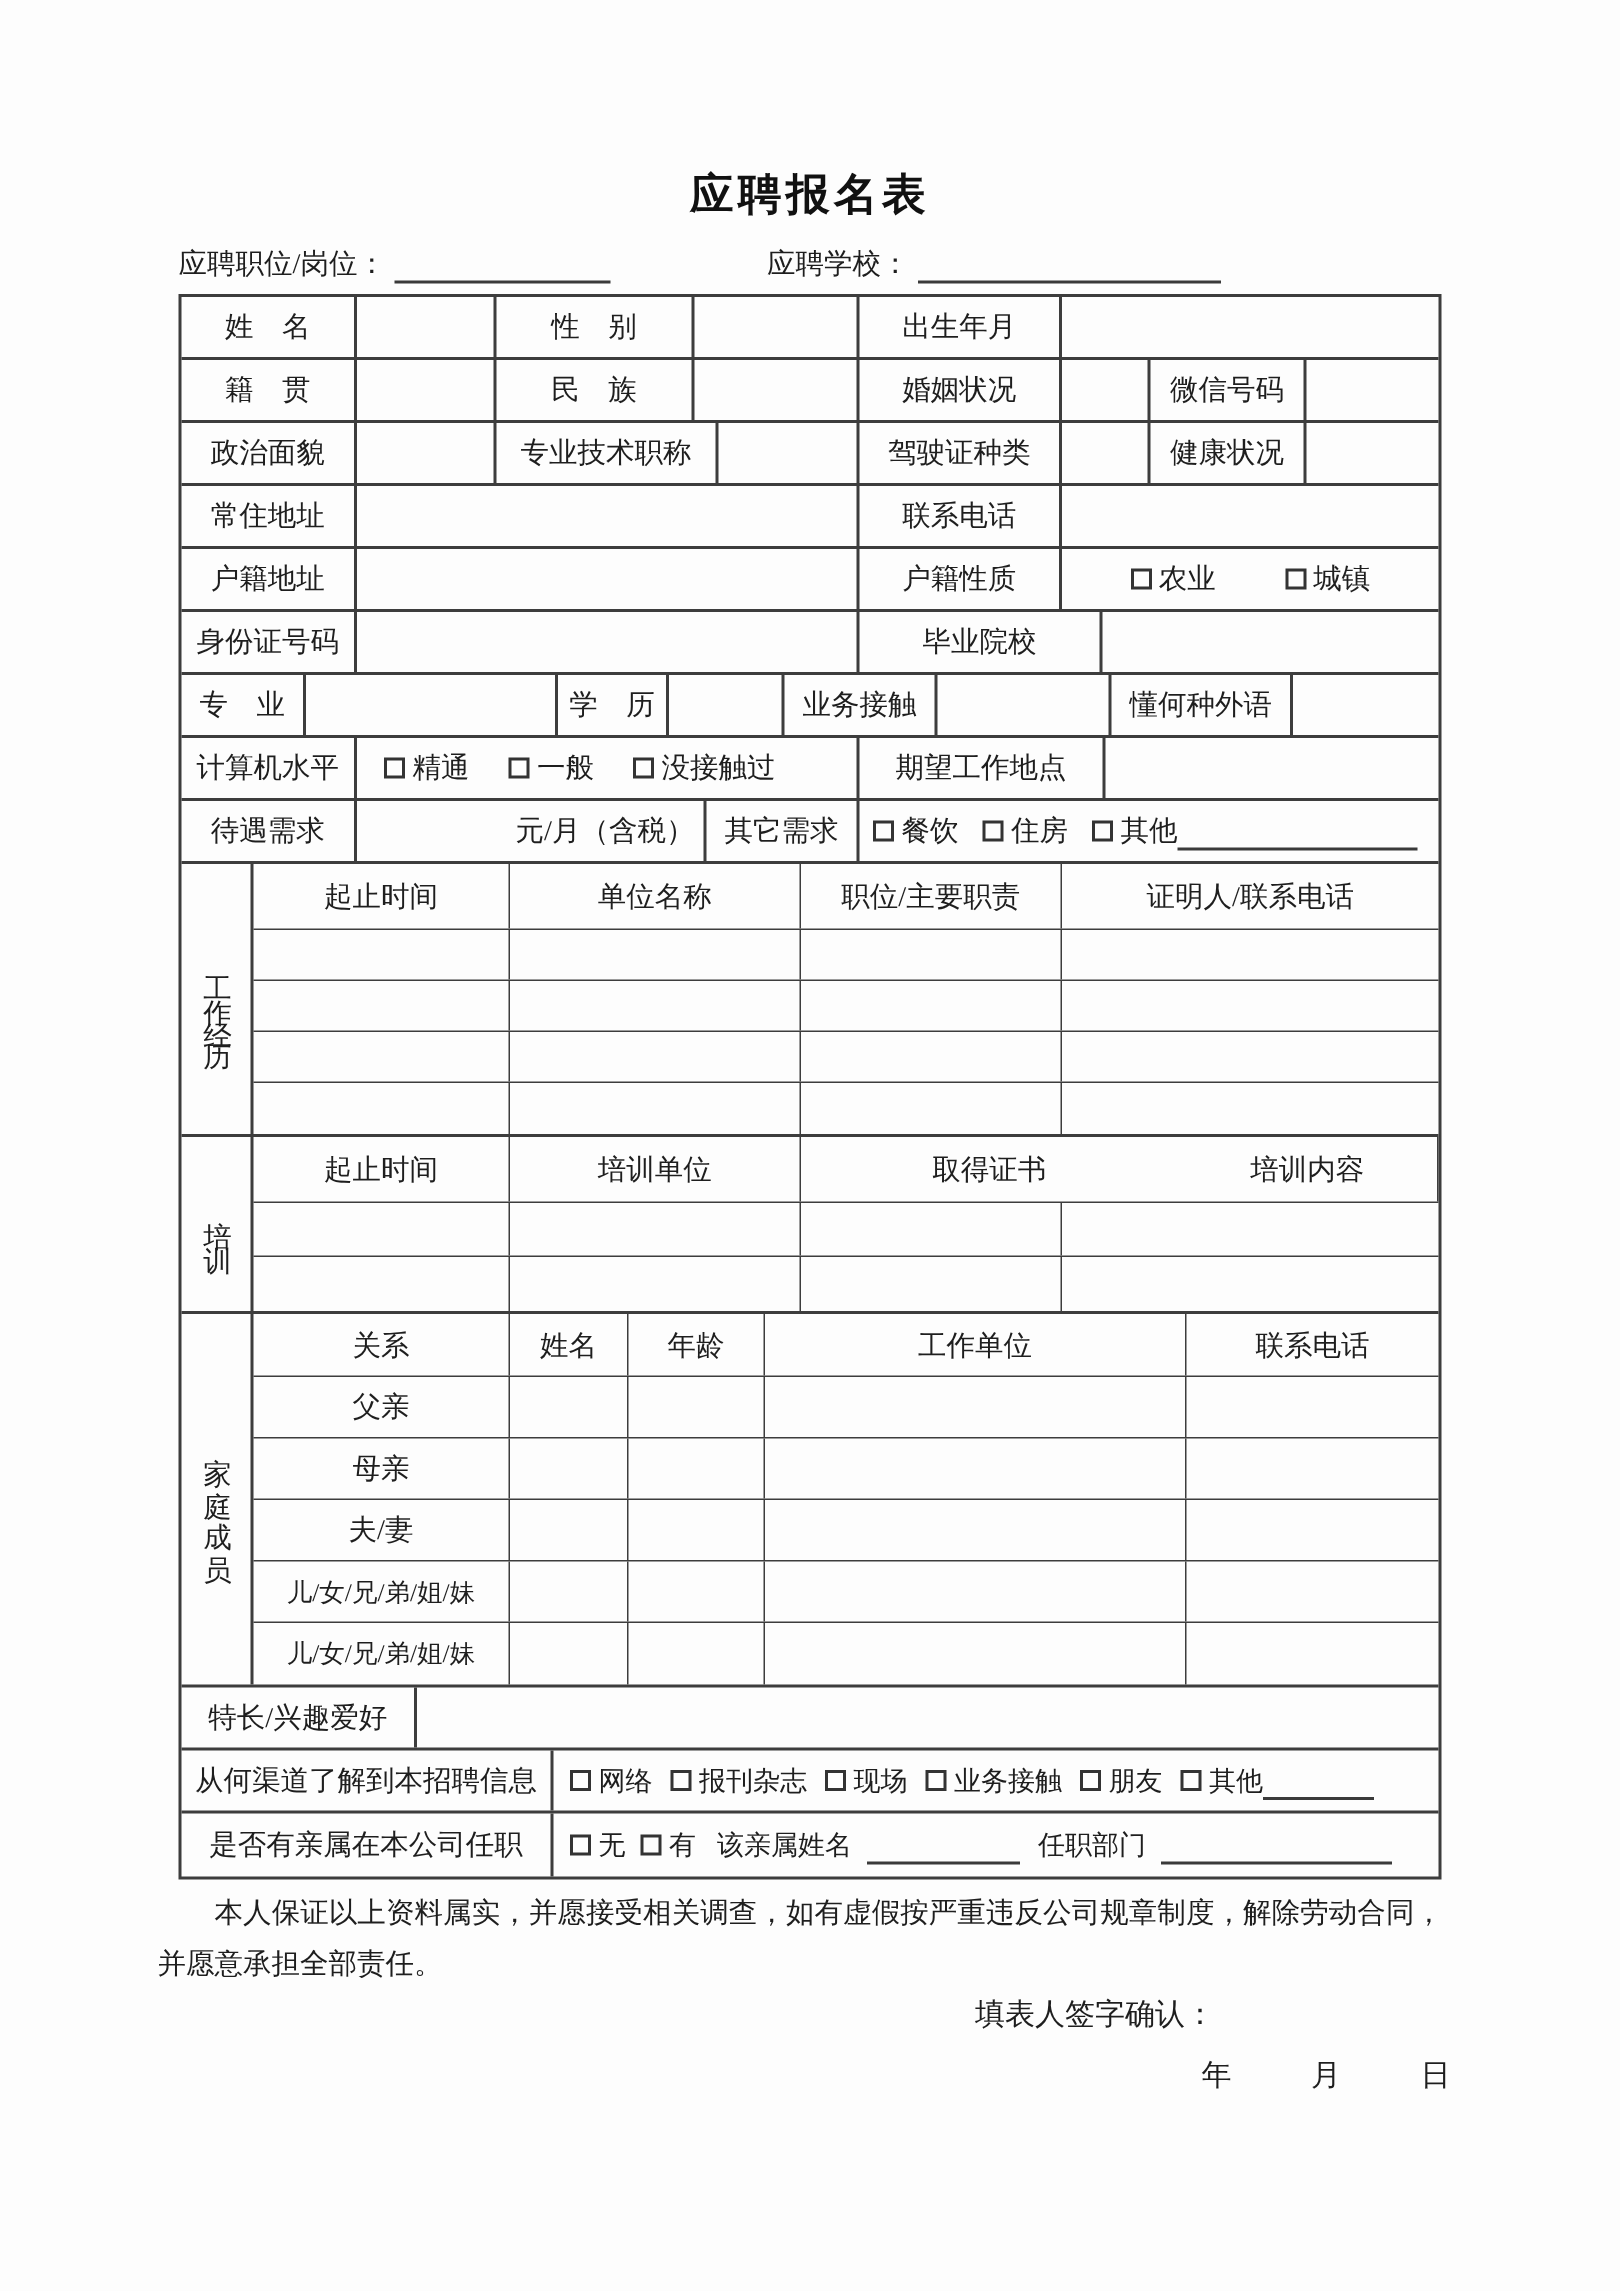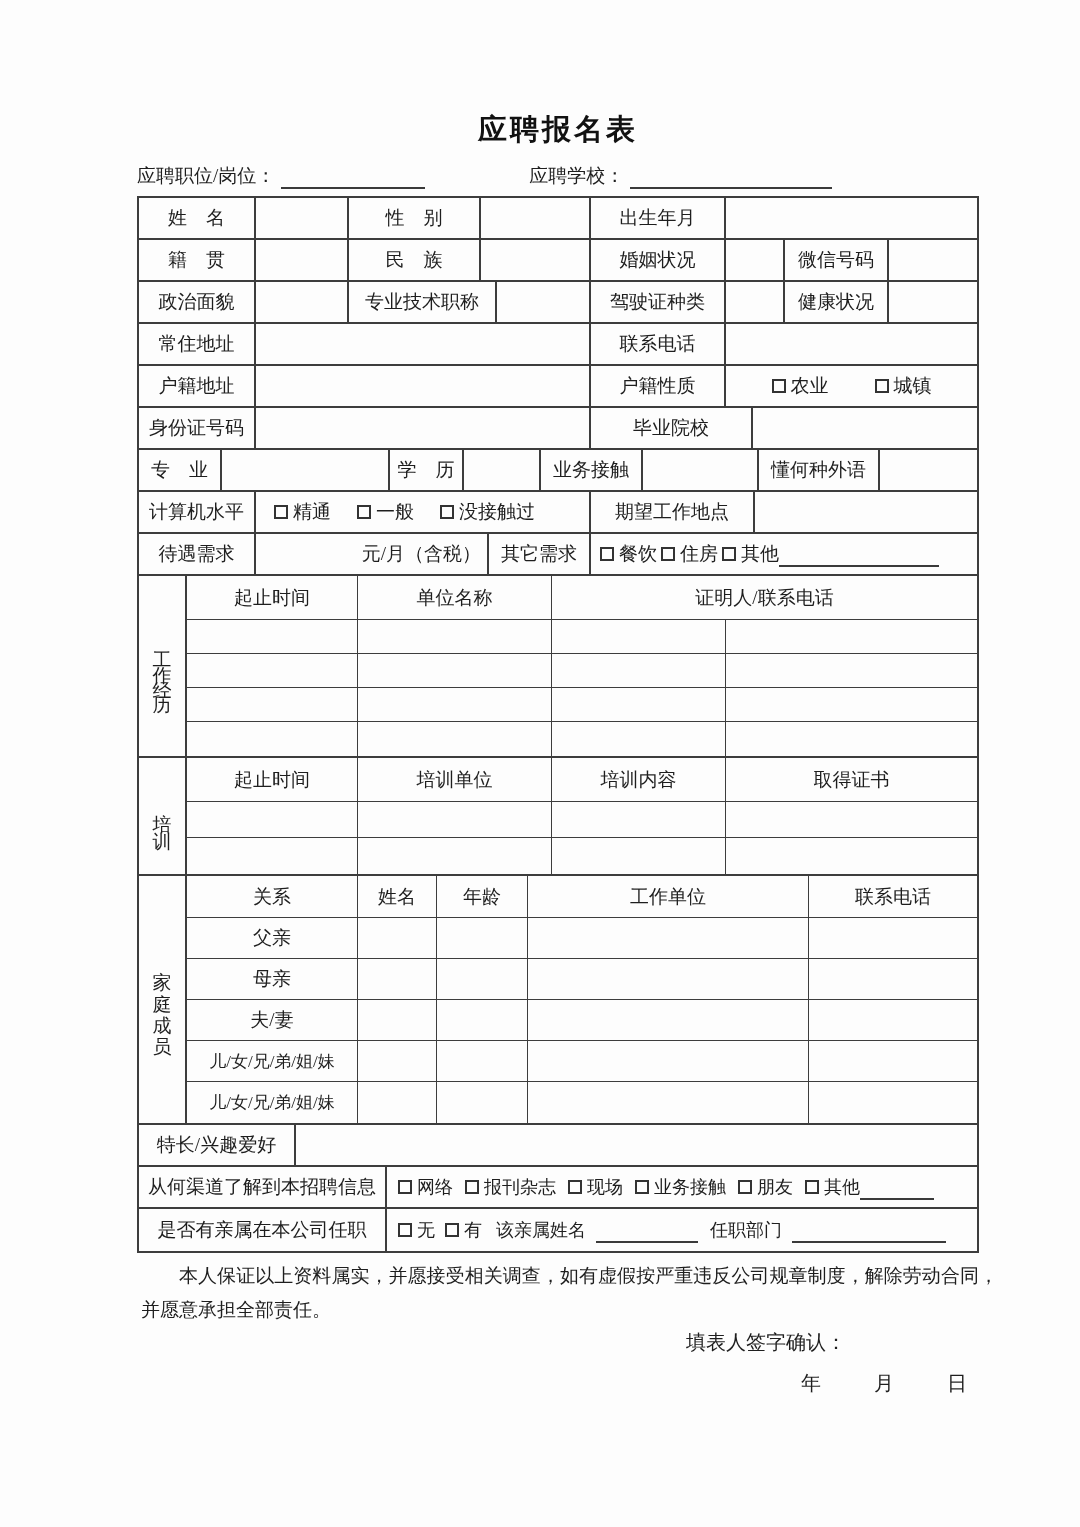--- a/index.html
+++ b/index.html
@@ -2,21 +2,20 @@
 <html><head>
 <meta charset="utf-8">
 <style>
   * { margin:0; padding:0; box-sizing:border-box; }
   html,body { background:#ffffff; }
   .page {
     position:relative; width:1080px; height:1527px; margin:0 auto;
     background:#fdfdfd; color:#1e1e1e;
     font-family:"Liberation Serif","DejaVu Serif",serif;
     overflow:hidden;
-    padding-left:36px;
   }
   .title {
     padding-top:110px; text-align:center;
     font-family:"Liberation Sans","DejaVu Sans",sans-serif;
     font-weight:bold; font-size:29px; letter-spacing:3px; color:#111;
   }
   .head-line {
     width:842px; margin:15px auto 7px; height:24px;
     display:flex; align-items:flex-end; font-size:19px;
   }
@@ -62,21 +61,21 @@
   .small-rel { font-size:17px; }
 
   
   .opt { display:inline-flex; align-items:center; }
   .cb {
     display:inline-block; width:14px; height:14px;
     border:2px solid #333; margin-right:5px; flex-shrink:0; background:transparent;
   }
   .opts-hukou { justify-content:center; gap:46px; }
   .opts-computer { justify-content:flex-start; padding-left:18px; gap:26px; }
-  .opts-other { justify-content:flex-start; padding-left:9px; gap:4px; }
+  .opts-other { justify-content:flex-start; padding-left:9px; gap:16px; }
   .opts-channel { justify-content:flex-start; padding-left:11px; gap:12px; font-size:18px; }
   .opts-relative { justify-content:flex-start; padding-left:11px; gap:10px; font-size:18px; }
   .u-other { width:160px; transform:translateY(4px); }
   .u-channel { width:74px; transform:translateY(4px); }
   .u-relname { width:102px; transform:translateY(4px); }
   .u-reldept { width:154px; transform:translateY(4px); }
   .unit-cell { padding-right:6px; }
 
   
   .declaration {
@@ -221,20 +220,21 @@
           </span>
       </div>
     </div>
 
     <div class="sec">
       <div class="sec-label ls-work">工作经历</div>
       <div class="sec-body">
         <div class="srow h-work-head">
           <div class="c" style="width:171px">起止时间</div>
           <div class="c" style="width:194px">单位名称</div>
+          <div class="c" style="width:174px">职位/主要职责</div>
           <div class="c last">证明人/联系电话</div>
         </div>
         <div class="srow h-work">
           <div class="c" style="width:171px"></div>
           <div class="c" style="width:194px"></div>
           <div class="c" style="width:174px"></div>
           <div class="c last"></div>
         </div>
         <div class="srow h-work">
           <div class="c" style="width:171px"></div>
@@ -256,22 +256,22 @@
         </div>
       </div>
     </div>
 
     <div class="sec">
       <div class="sec-label ls-train">培训</div>
       <div class="sec-body">
         <div class="srow h-train-head">
           <div class="c" style="width:171px">起止时间</div>
           <div class="c" style="width:194px">培训单位</div>
+          <div class="c last">取得证书</div>
           <div class="c" style="width:174px">培训内容</div>
-          <div class="c last">取得证书</div>
         </div>
         <div class="srow h-train">
           <div class="c" style="width:171px"></div>
           <div class="c" style="width:194px"></div>
           <div class="c" style="width:174px"></div>
           <div class="c last"></div>
         </div>
         <div class="srow h-train">
           <div class="c" style="width:171px"></div>
           <div class="c" style="width:194px"></div>

